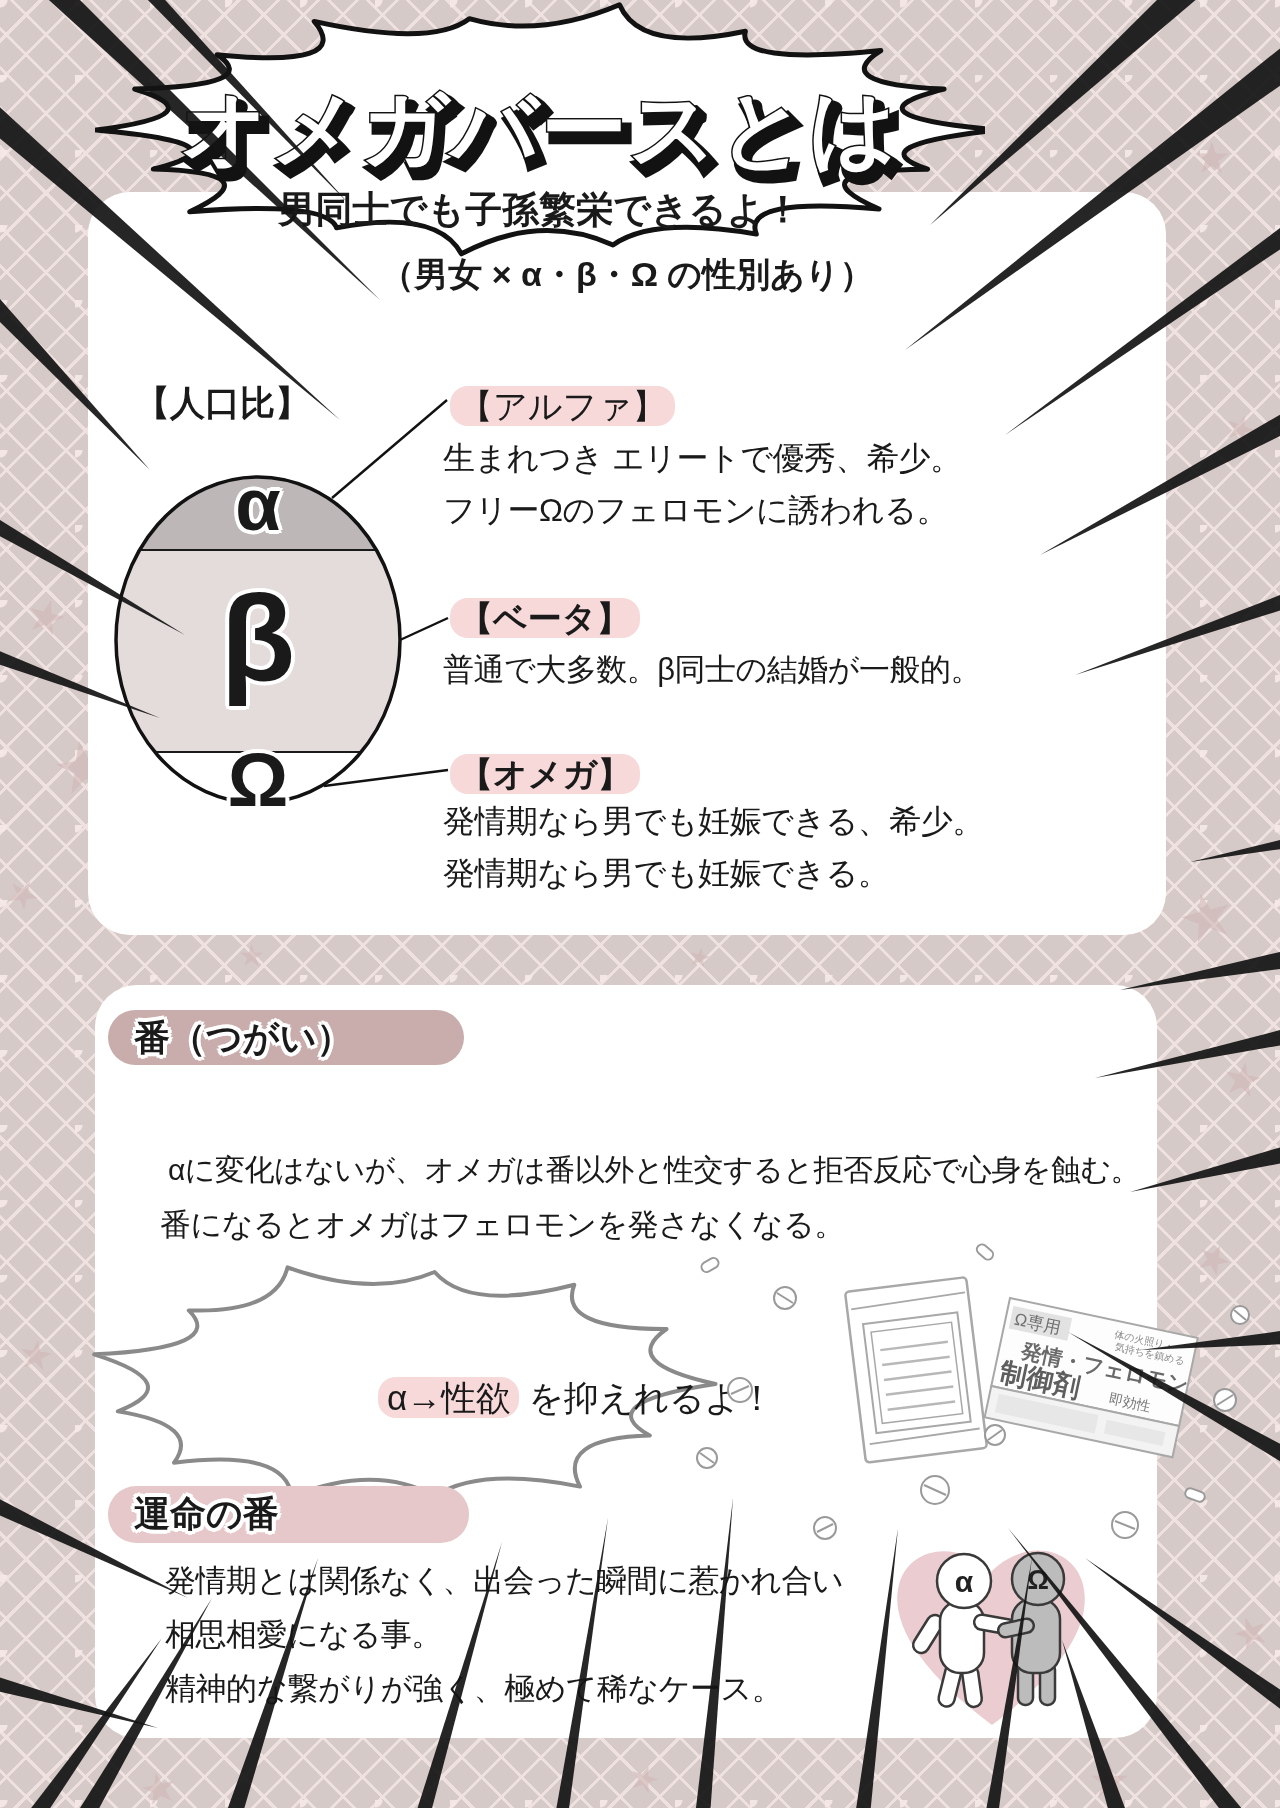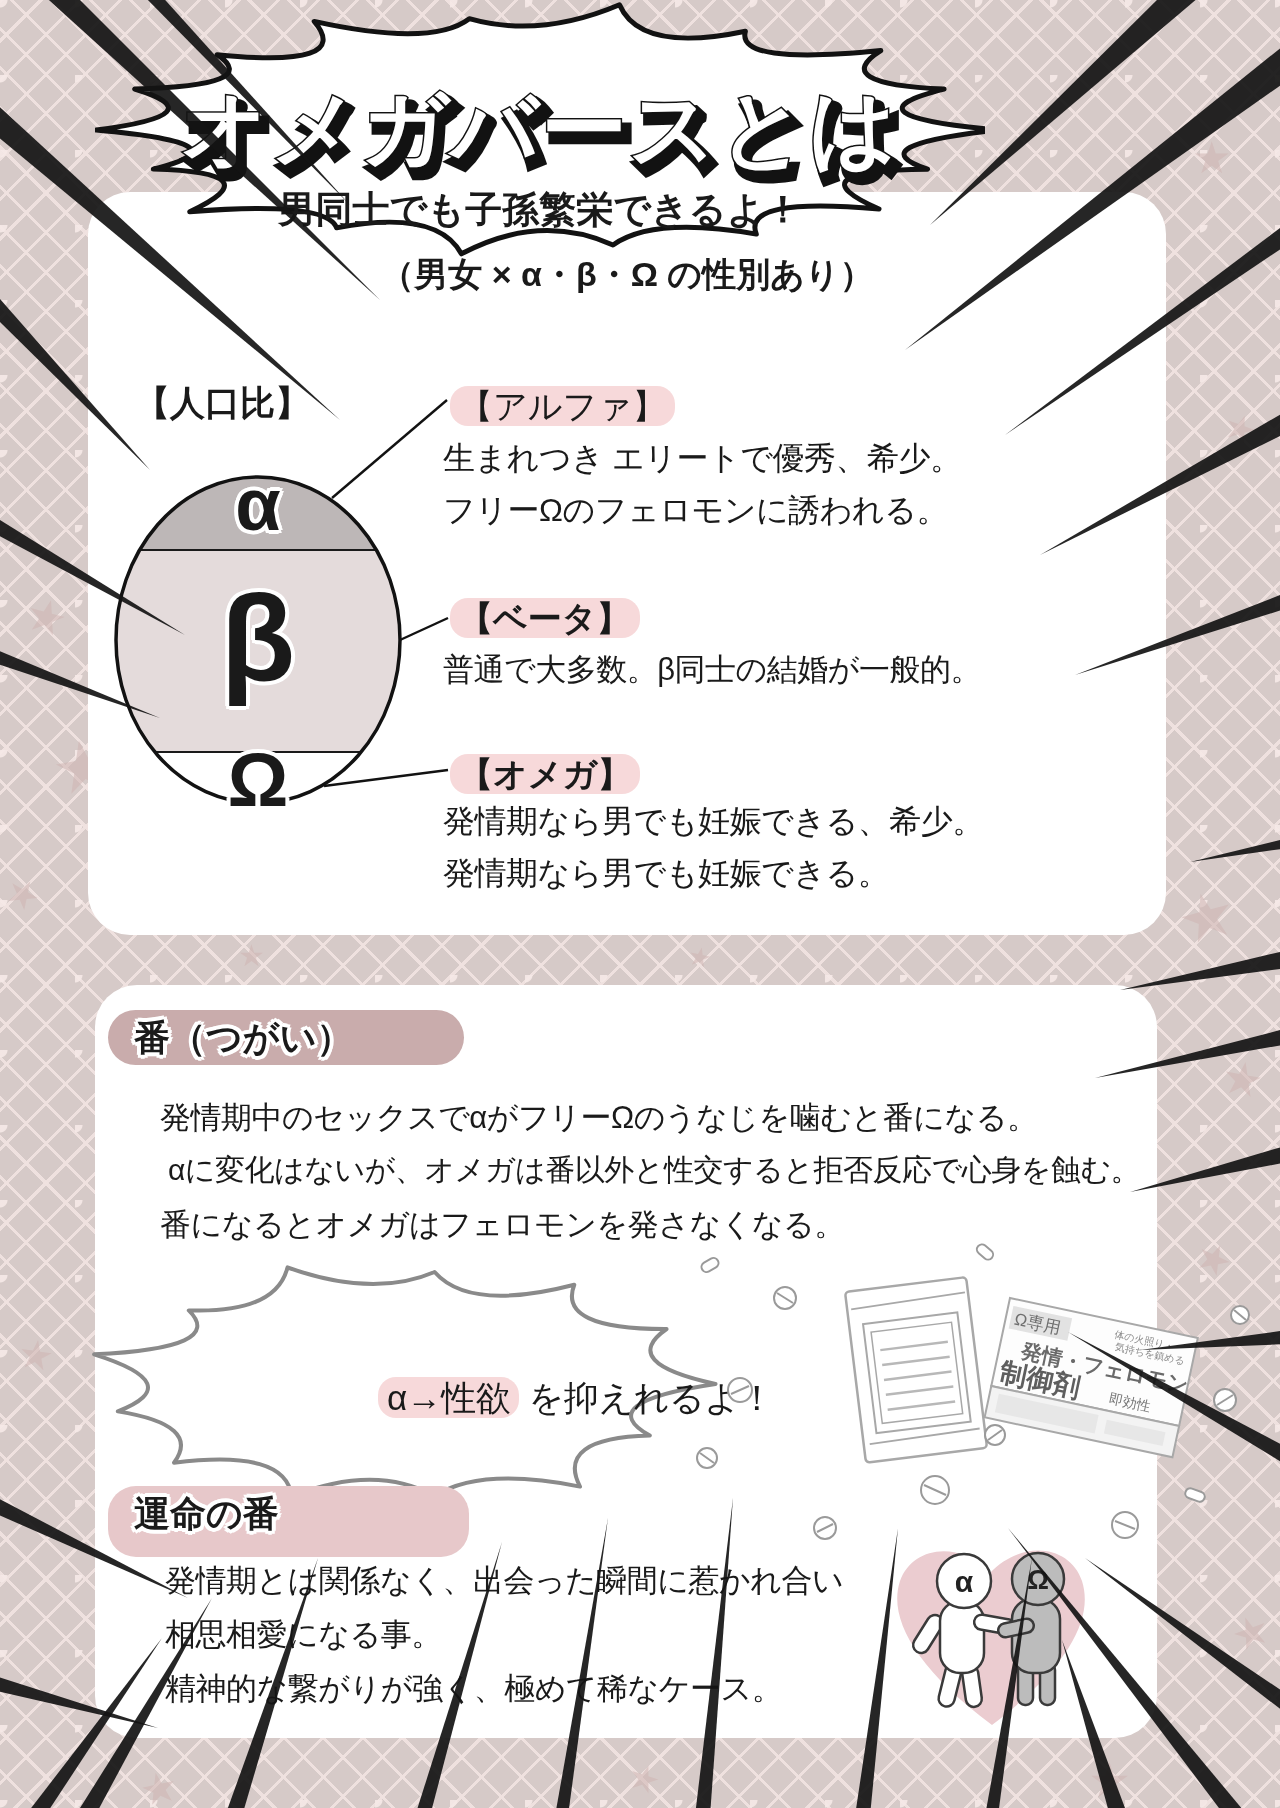--- a/index.html
+++ b/index.html
@@ -85,21 +85,20 @@
   <div class="abs jp bodytxt" style="left:443px;top:489px;font-size:32px;">フリーΩのフェロモンに誘われる。</div>
 
   <div class="abs" style="left:450px;top:596px;"><span class="hl jp" style="font-size:34px;font-weight:700;">【ベータ】</span></div>
   <div class="abs jp bodytxt" style="left:443px;top:649px;font-size:31px;">普通で大多数。β同士の結婚が一般的。</div>
 
   <div class="abs" style="left:450px;top:752px;"><span class="hl jp" style="font-size:34px;font-weight:700;">【オメガ】</span></div>
   <div class="abs jp bodytxt" style="left:443px;top:800px;font-size:32px;">発情期なら男でも妊娠できる、希少。</div>
   <div class="abs jp bodytxt" style="left:443px;top:852px;font-size:32px;">発情期なら男でも妊娠できる。</div>
 
   <div class="abs jp ow seclabel" style="left:108px;top:1010px;width:330px;height:55px;background:#c9acac;">番（つがい）</div>
-  <div class="abs jp bodytxt" style="left:160px;top:1097px;">発情期中のセックスでαがフリーΩのうなじを噛むと番になる。</div>
   <div class="abs jp bodytxt" style="left:160px;top:1150px;font-size:30px;margin-left:8px;">αに変化はないが、オメガは番以外と性交すると拒否反応で心身を蝕む。</div>
   <div class="abs jp bodytxt" style="left:160px;top:1204px;">番になるとオメガはフェロモンを発さなくなる。</div>
 
   <svg class="abs" style="left:80px;top:1248px;" width="645" height="275" viewBox="0 0 645 275">
     <path id="burst2" d="M635.5,136.0 Q511.2,154.5 569.8,187.6 Q475.1,190.1 500.0,238.6 Q399.7,218.7 354.6,248.2 Q295.5,215.3 211.5,248.5 Q206.6,200.6 94.0,214.8 Q122.0,176.9 37.8,163.4 Q108.4,136.0 14.1,106.3 Q147.0,100.3 108.8,62.4 Q196.2,65.5 207.5,19.4 Q293.5,50.3 354.6,24.0 Q389.5,63.9 494.3,36.7 Q476.8,81.4 586.6,81.0 Q537.8,114.9 635.5,136.0 Z" fill="#ffffff" stroke="#8a8a8a" stroke-width="4" stroke-linejoin="round"></path>
   </svg>
   <div class="abs jp bodytxt" style="left:378px;top:1375px;font-size:35px;">
     <span class="hl">α→性欲</span><span> を抑えれるよ！</span>
   </div>
 
@@ -173,21 +172,21 @@
         </g>
       <g transform="translate(25,25)">
           <rect x="-9" y="-5" width="18" height="10" rx="5" transform="rotate(-30)"></rect>
         </g>
       <g transform="translate(510,255)">
           <rect x="-10" y="-5" width="20" height="10" rx="5" transform="rotate(20)"></rect>
         </g>
     </g>
   </svg>
 
-  <div class="abs jp ow seclabel" style="left:108px;top:1486px;width:335px;height:71px;background:#e7c8ca;">運命の番</div>
+  <div class="abs jp ow seclabel" style="left:108px;top:1486px;width:335px;height:57px;background:#e7c8ca;">運命の番</div>
   <div class="abs jp bodytxt" style="left:165px;top:1560px;">発情期とは関係なく、出会った瞬間に惹かれ合い</div>
   <div class="abs jp bodytxt" style="left:165px;top:1614px;">相思相愛になる事。</div>
   <div class="abs jp bodytxt" style="left:165px;top:1668px;">精神的な繋がりが強く、極めて稀なケース。</div>
 
   <svg class="abs" style="left:872px;top:1525px;" width="240" height="208" viewBox="0 0 240 208">
     <path fill="#ebccd0" d="M120,200 C42,142 16,92 28,56 C40,22 86,14 118,48 C150,14 198,20 210,56 C222,94 196,142 120,200 Z"></path>
     <g stroke="#3a3a3a" stroke-width="2.5" fill="#ffffff">
       <rect x="48" y="88" width="16" height="42" rx="8" transform="rotate(32 56 109)"></rect>
       <rect x="70" y="138" width="16" height="44" rx="8" transform="rotate(14 78 160)"></rect>
       <rect x="92" y="140" width="16" height="42" rx="8" transform="rotate(-8 100 161)"></rect>

